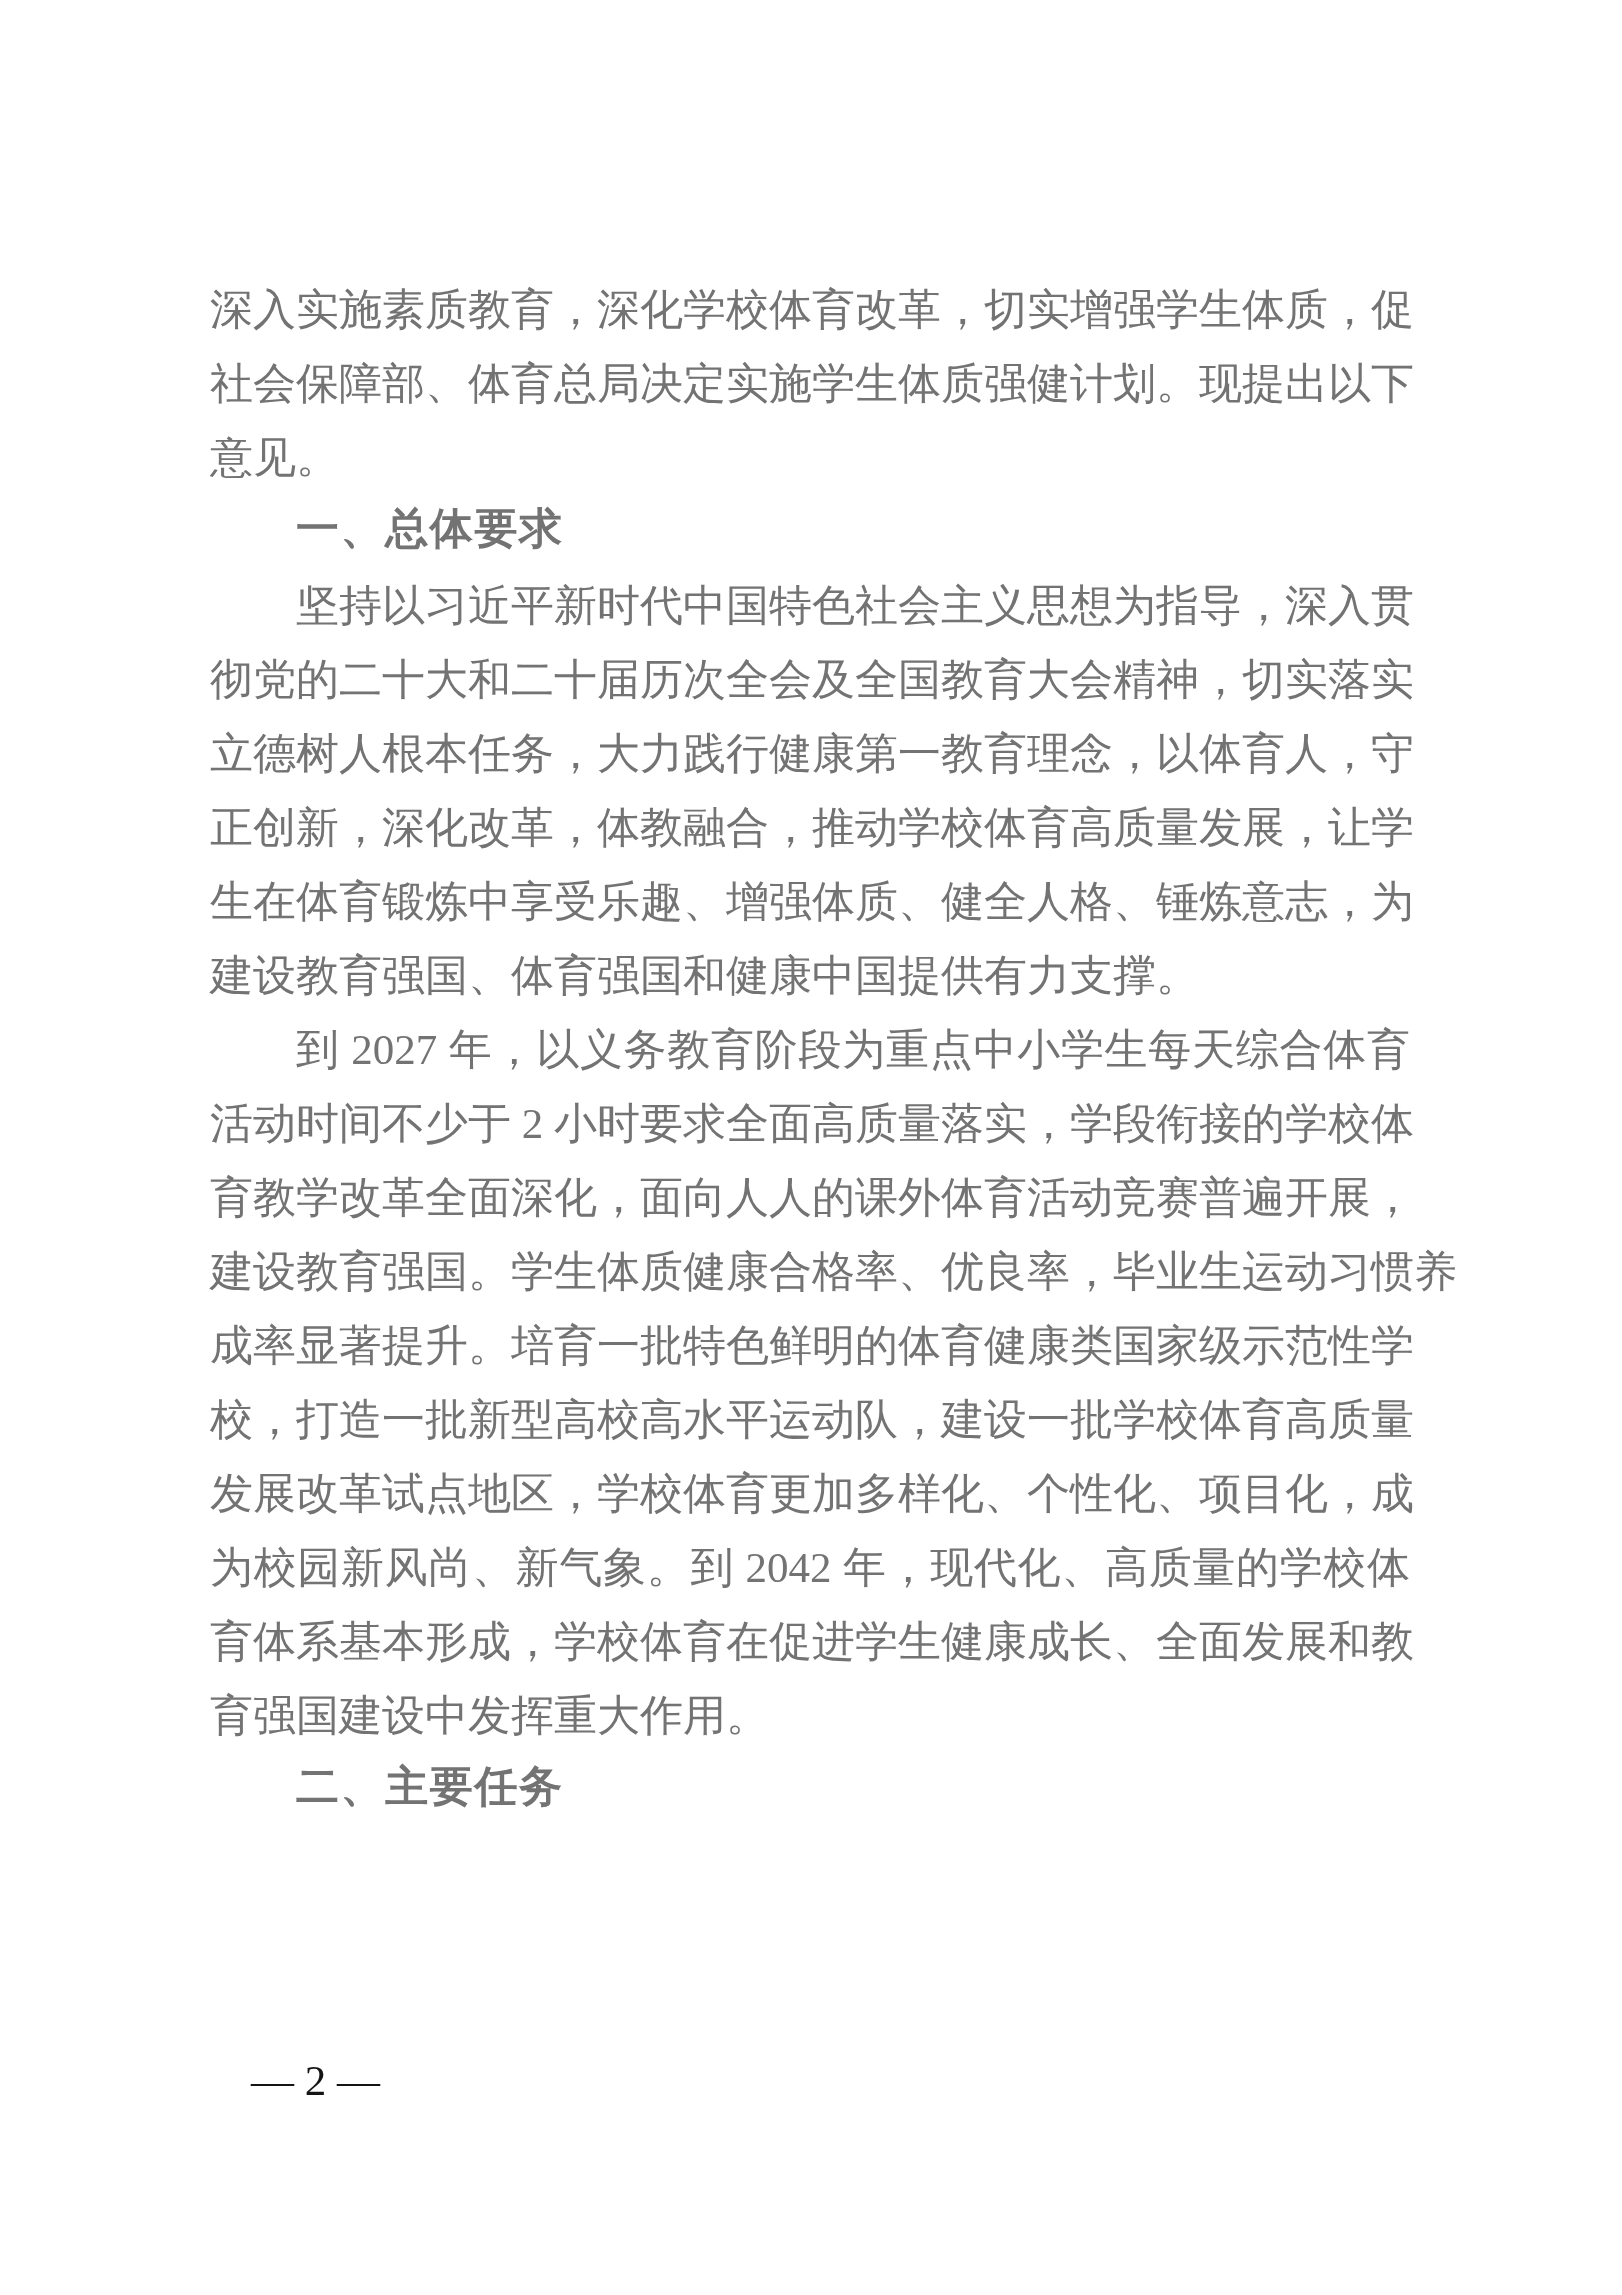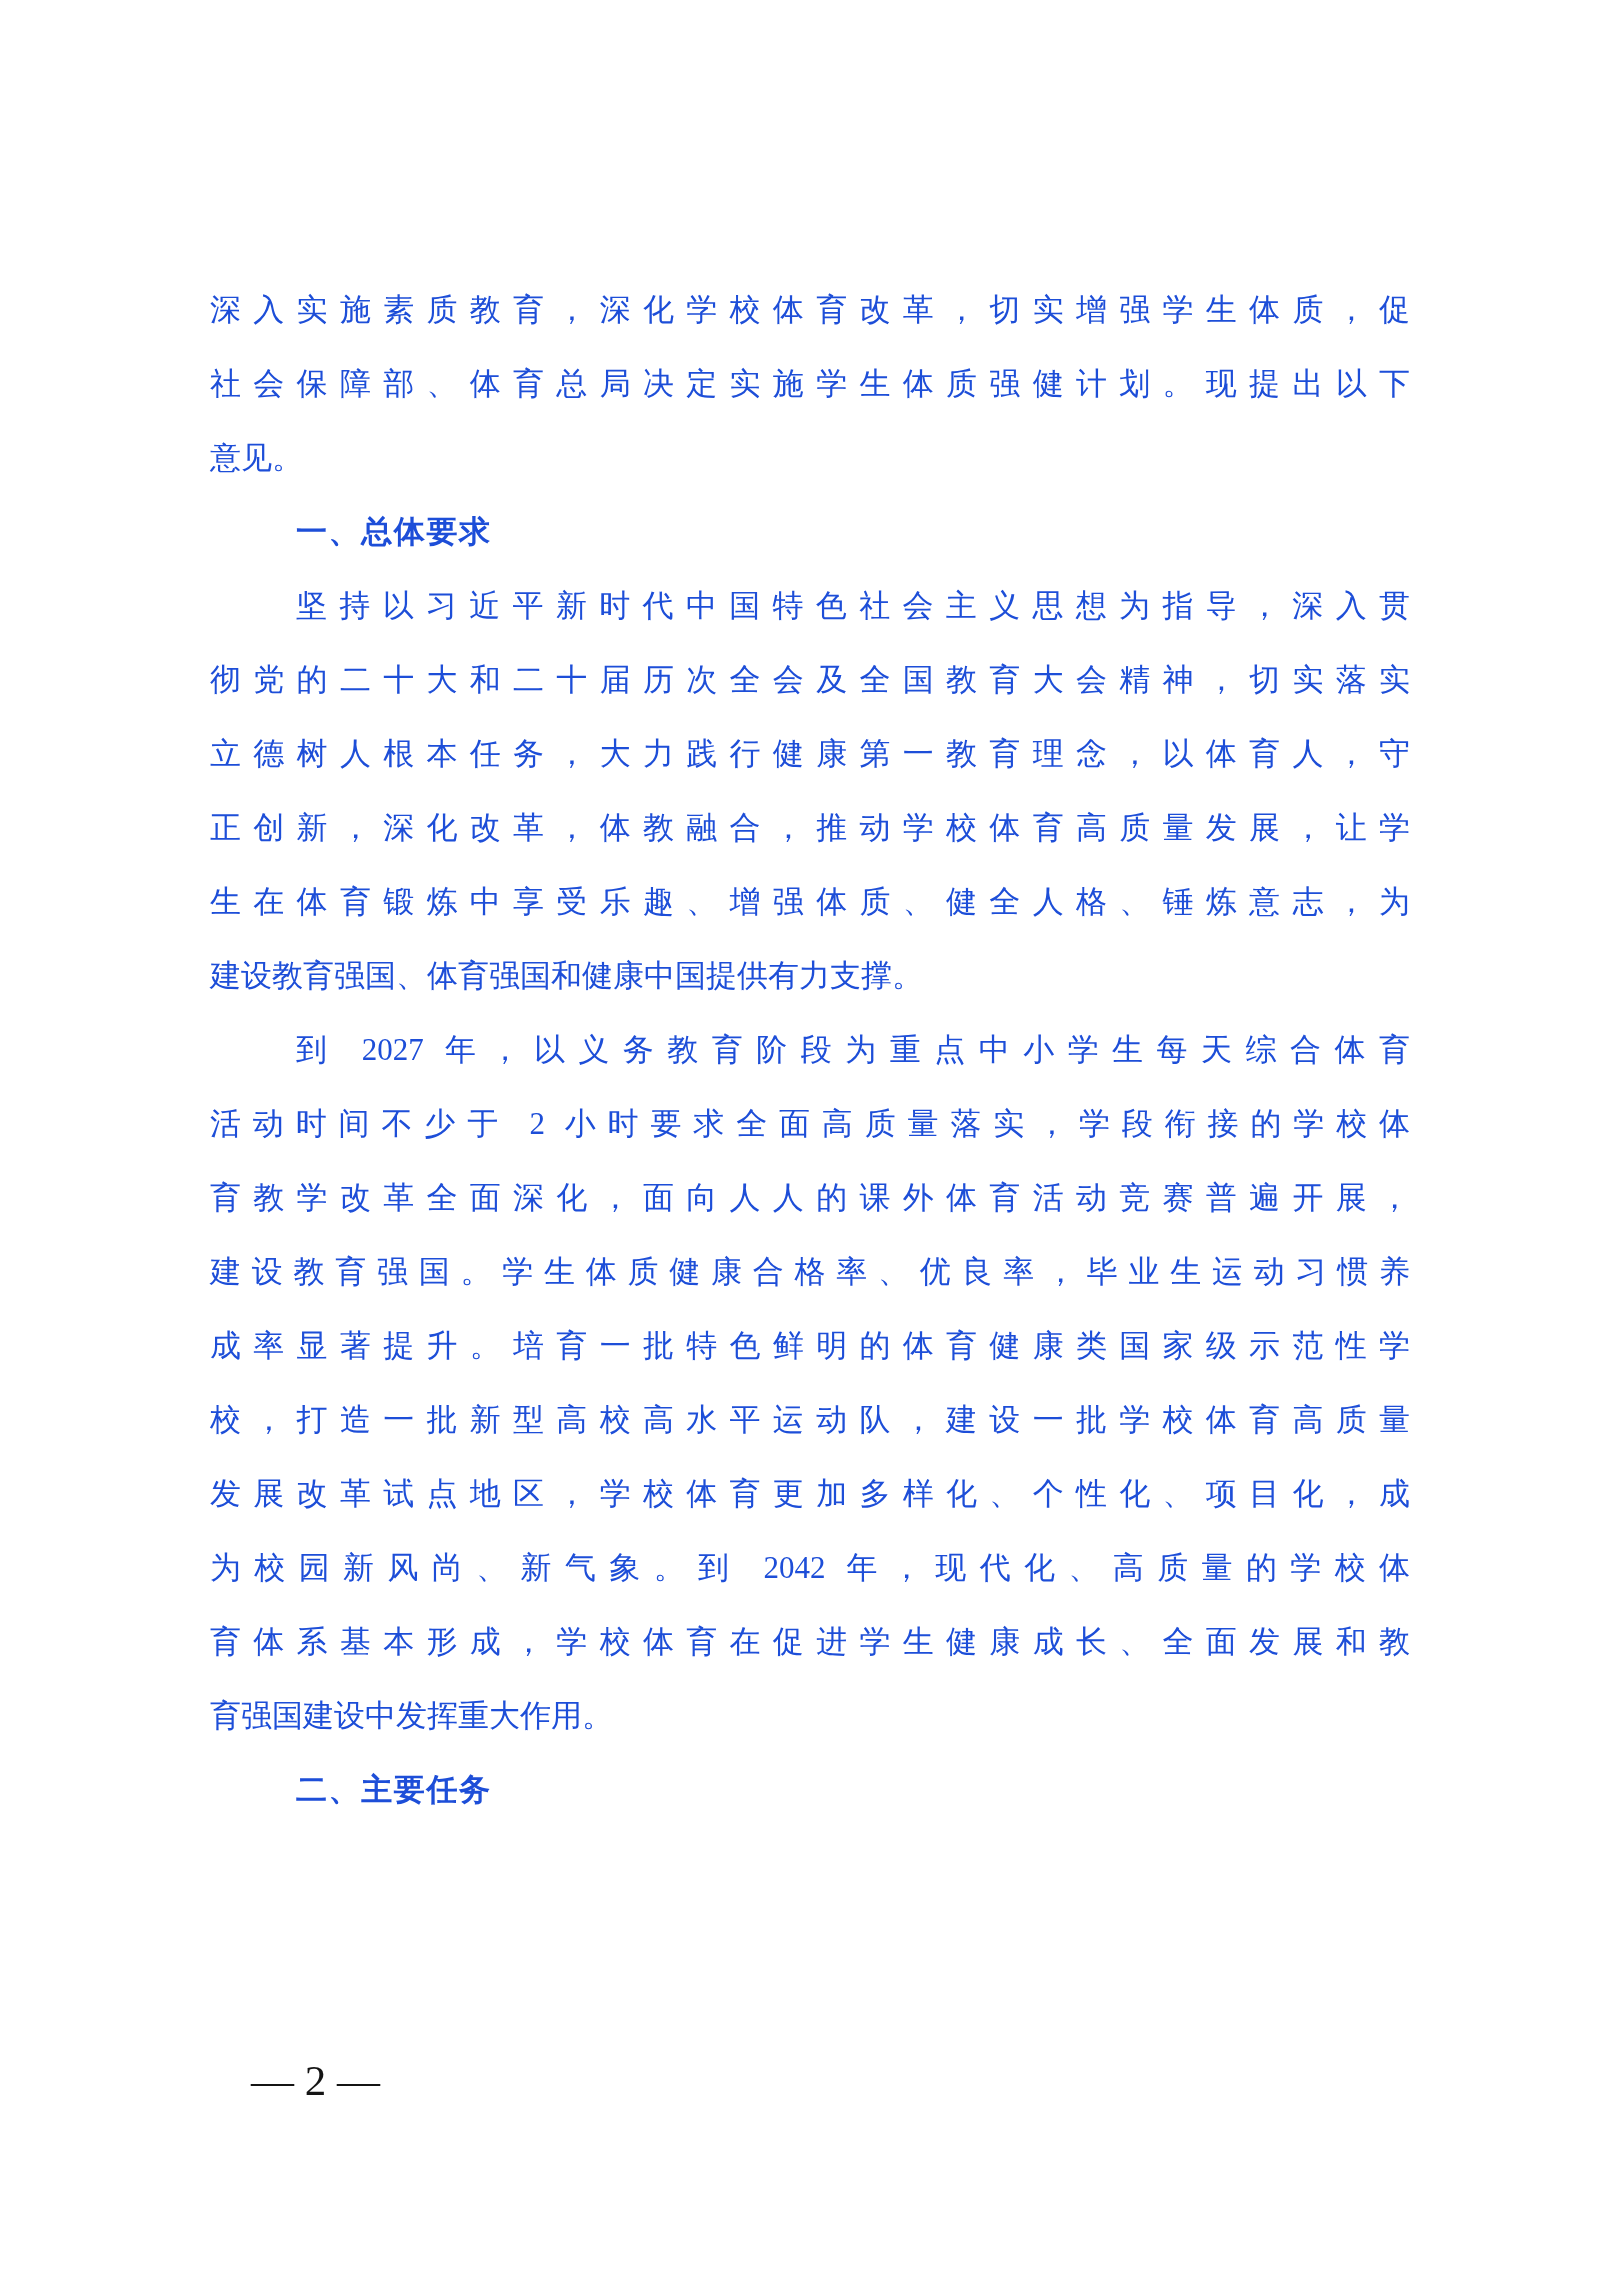--- a/index.html
+++ b/index.html
@@ -19,37 +19,37 @@
     height: 2295px;
     background: #ffffff;
   }
   .text-block {
     position: absolute;
     left: 210px;
     top: 273px;
     width: 1200px;
   }
   .line {
-    font-size: 31px;
+    font-size: 43px;
     line-height: 74px;
     height: 74px;
     white-space: nowrap;
     text-align: justify;
     text-align-last: justify;
-    color: #1d4ed8;
+    color: #737373;
   }
   .line.left {
     text-align: left;
     text-align-last: left;
   }
   .line.indent {
     text-indent: 86px;
   }
   .line.heading {
-    font-family: Liberation Serif, serif;
+    font-family: Liberation Mono, monospace;
     font-weight: 700;
     letter-spacing: 1.6px;
   }
   .line.subheading {
     font-family: "Liberation Serif", serif;
     font-weight: 400;
   }
   .page-number {
     position: absolute;
     left: 251px;

